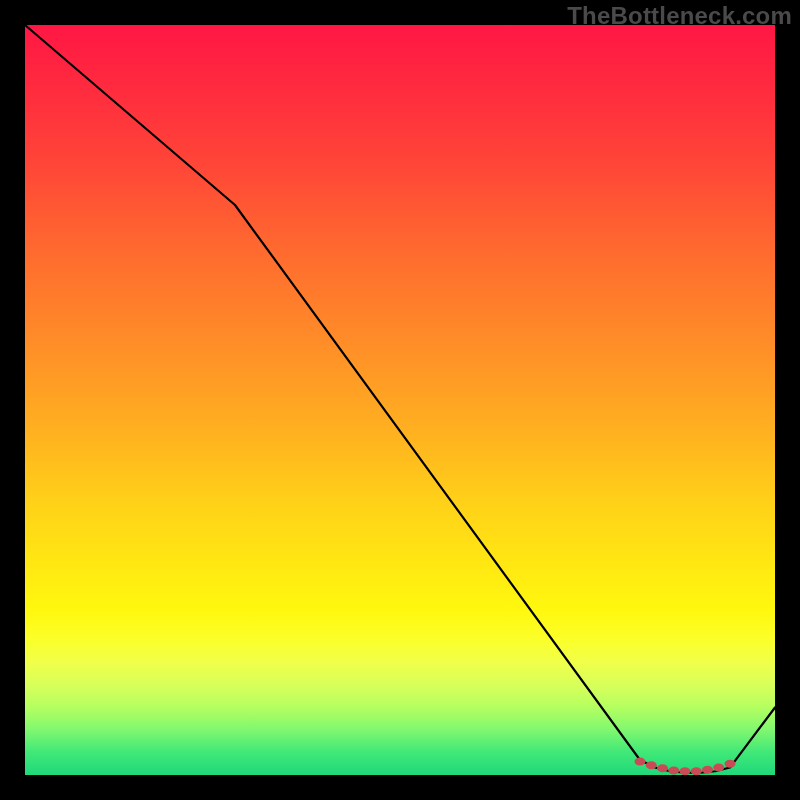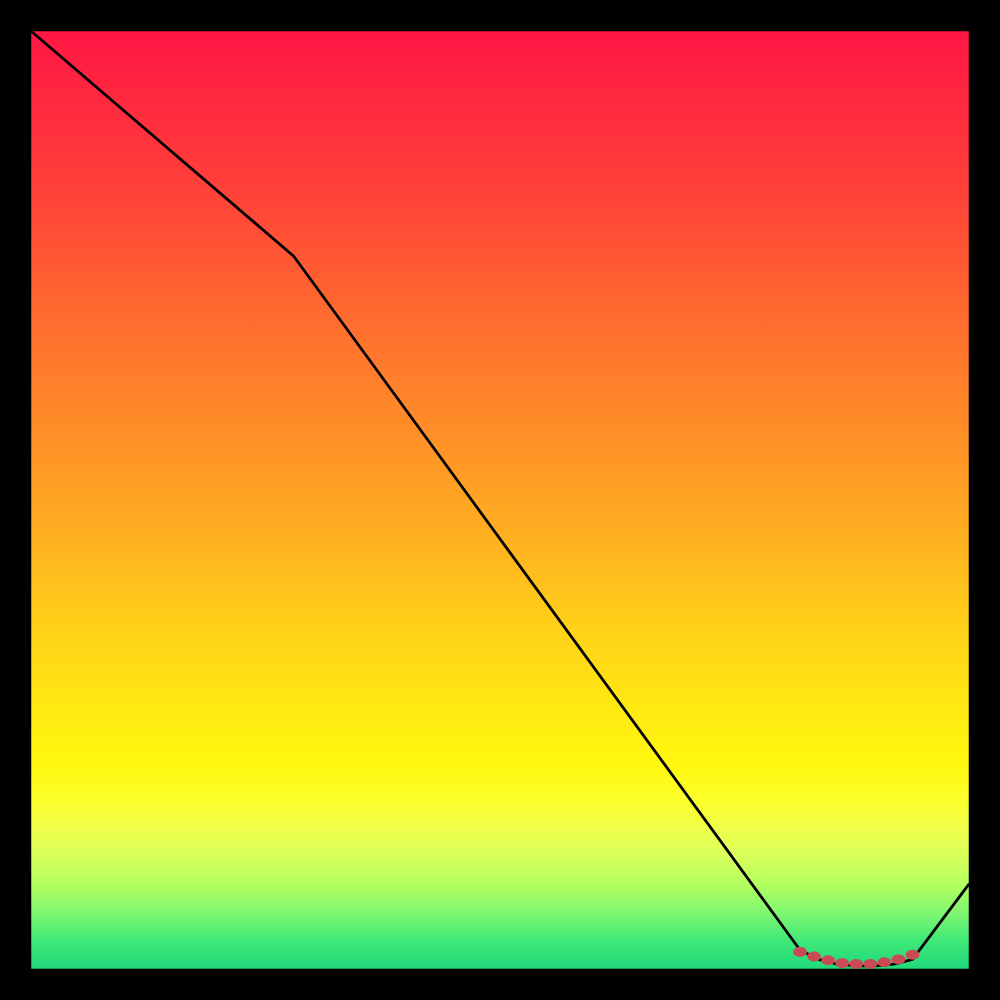--- a/index.html
+++ b/index.html
@@ -57,20 +57,21 @@
     top: 25px;
     width: 750px;
     height: 750px;
     overflow: visible;
   }
 </style>
 </head>
 <body>
 
 <div class="chart-container">
+  <div class="watermark">TheBottleneck.com</div>
   <div class="plot-area"></div>
   <svg class="overlay" viewBox="0 0 750 750">
     <g>
       <path fill="none" stroke="#000" stroke-width="2.2" stroke-linejoin="round" stroke-linecap="round" d="M0.00 0.00 L210.00 180.00 L615.00 735.00 L630.00 742.50 L645.00 746.25 L660.00 747.75 L675.00 747.75 L690.00 746.25 L705.00 742.50 L750.00 682.50"></path>
     </g>
     <g>
         <ellipse cx="615.00" cy="736.50" rx="5.5" ry="4" fill="#c94b55"></ellipse>
         <ellipse cx="626.25" cy="740.25" rx="5.5" ry="4" fill="#c94b55"></ellipse>
         <ellipse cx="637.50" cy="743.25" rx="5.5" ry="4" fill="#c94b55"></ellipse>
         <ellipse cx="648.75" cy="745.50" rx="5.5" ry="4" fill="#c94b55"></ellipse>

